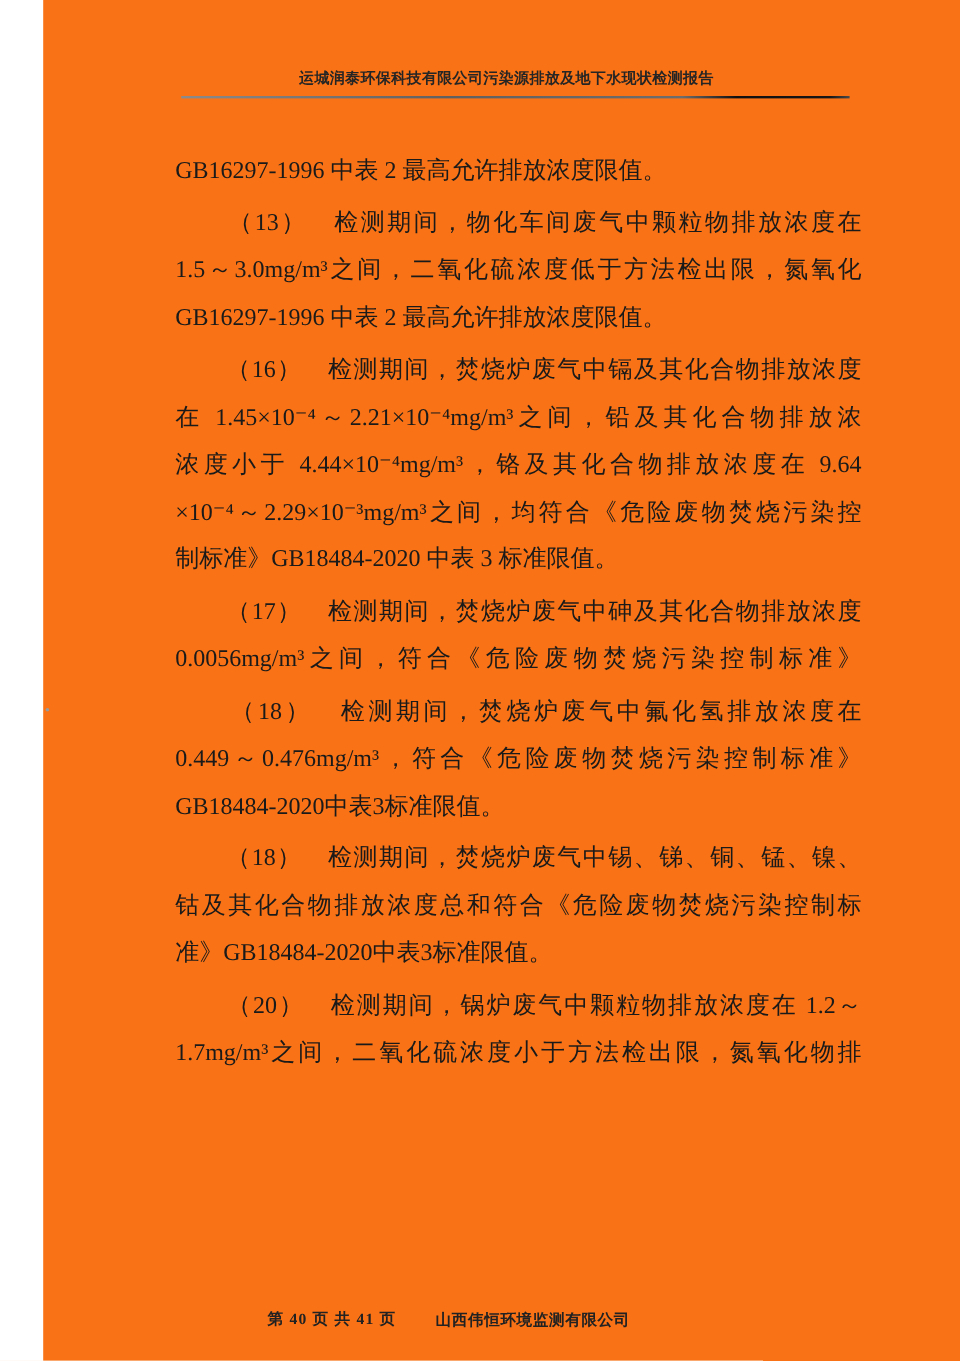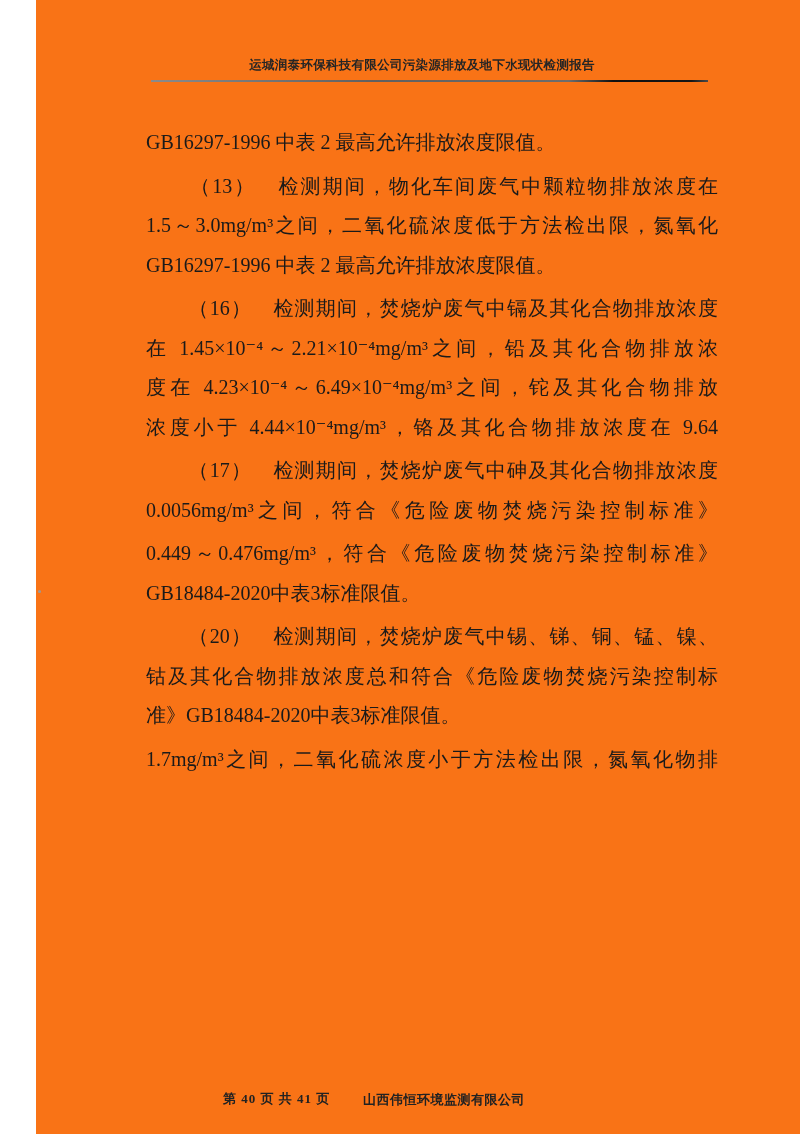--- a/index.html
+++ b/index.html
@@ -84,37 +84,40 @@
         <div class="line">GB16297-1996 中表 2 最高允许排放浓度限值。</div>
       </div>
       <div class="para">
         <div class="line fill">　　（13）　检测期间，物化车间废气中颗粒物排放浓度在</div>
         <div class="line fill">1.5～3.0mg/m³之间，二氧化硫浓度低于方法检出限，氮氧化</div>
         <div class="line">GB16297-1996 中表 2 最高允许排放浓度限值。</div>
       </div>
       <div class="para">
         <div class="line fill">　　（16）　检测期间，焚烧炉废气中镉及其化合物排放浓度</div>
         <div class="line fill">在 1.45×10⁻⁴～2.21×10⁻⁴mg/m³之间，铅及其化合物排放浓</div>
-        <div class="line fill">度在 4.23×10⁻⁴～6.49×10⁻⁴mg/m³之间，铊及其化合物排放</div>
         <div class="line fill">浓度小于 4.44×10⁻⁴mg/m³，铬及其化合物排放浓度在 9.64</div>
+        <div class="line fill">×10⁻⁴～2.29×10⁻³mg/m³之间，均符合《危险废物焚烧污染控</div>
+        <div class="line">制标准》GB18484-2020 中表 3 标准限值。</div>
       </div>
       <div class="para">
         <div class="line fill">　　（17）　检测期间，焚烧炉废气中砷及其化合物排放浓度</div>
         <div class="line fill">0.0056mg/m³之间，符合《危险废物焚烧污染控制标准》</div>
       </div>
       <div class="para">
+        <div class="line fill">　　（18）　检测期间，焚烧炉废气中氟化氢排放浓度在</div>
         <div class="line fill">0.449～0.476mg/m³，符合《危险废物焚烧污染控制标准》</div>
         <div class="line">GB18484-2020中表3标准限值。</div>
       </div>
       <div class="para">
-        <div class="line fill">　　（20）　检测期间，焚烧炉废气中锡、锑、铜、锰、镍、</div>
+        <div class="line fill">　　（18）　检测期间，焚烧炉废气中锡、锑、铜、锰、镍、</div>
         <div class="line fill">钴及其化合物排放浓度总和符合《危险废物焚烧污染控制标</div>
         <div class="line">准》GB18484-2020中表3标准限值。</div>
       </div>
       <div class="para">
+        <div class="line fill">　　（20）　检测期间，锅炉废气中颗粒物排放浓度在 1.2～</div>
         <div class="line fill">1.7mg/m³之间，二氧化硫浓度小于方法检出限，氮氧化物排</div>
       </div>
     </div>
 
   <div class="footer">
     <span class="page-info">第 40 页 共 41 页</span>
     <span class="company">山西伟恒环境监测有限公司</span>
   </div>
 
   <div class="speck"></div>

